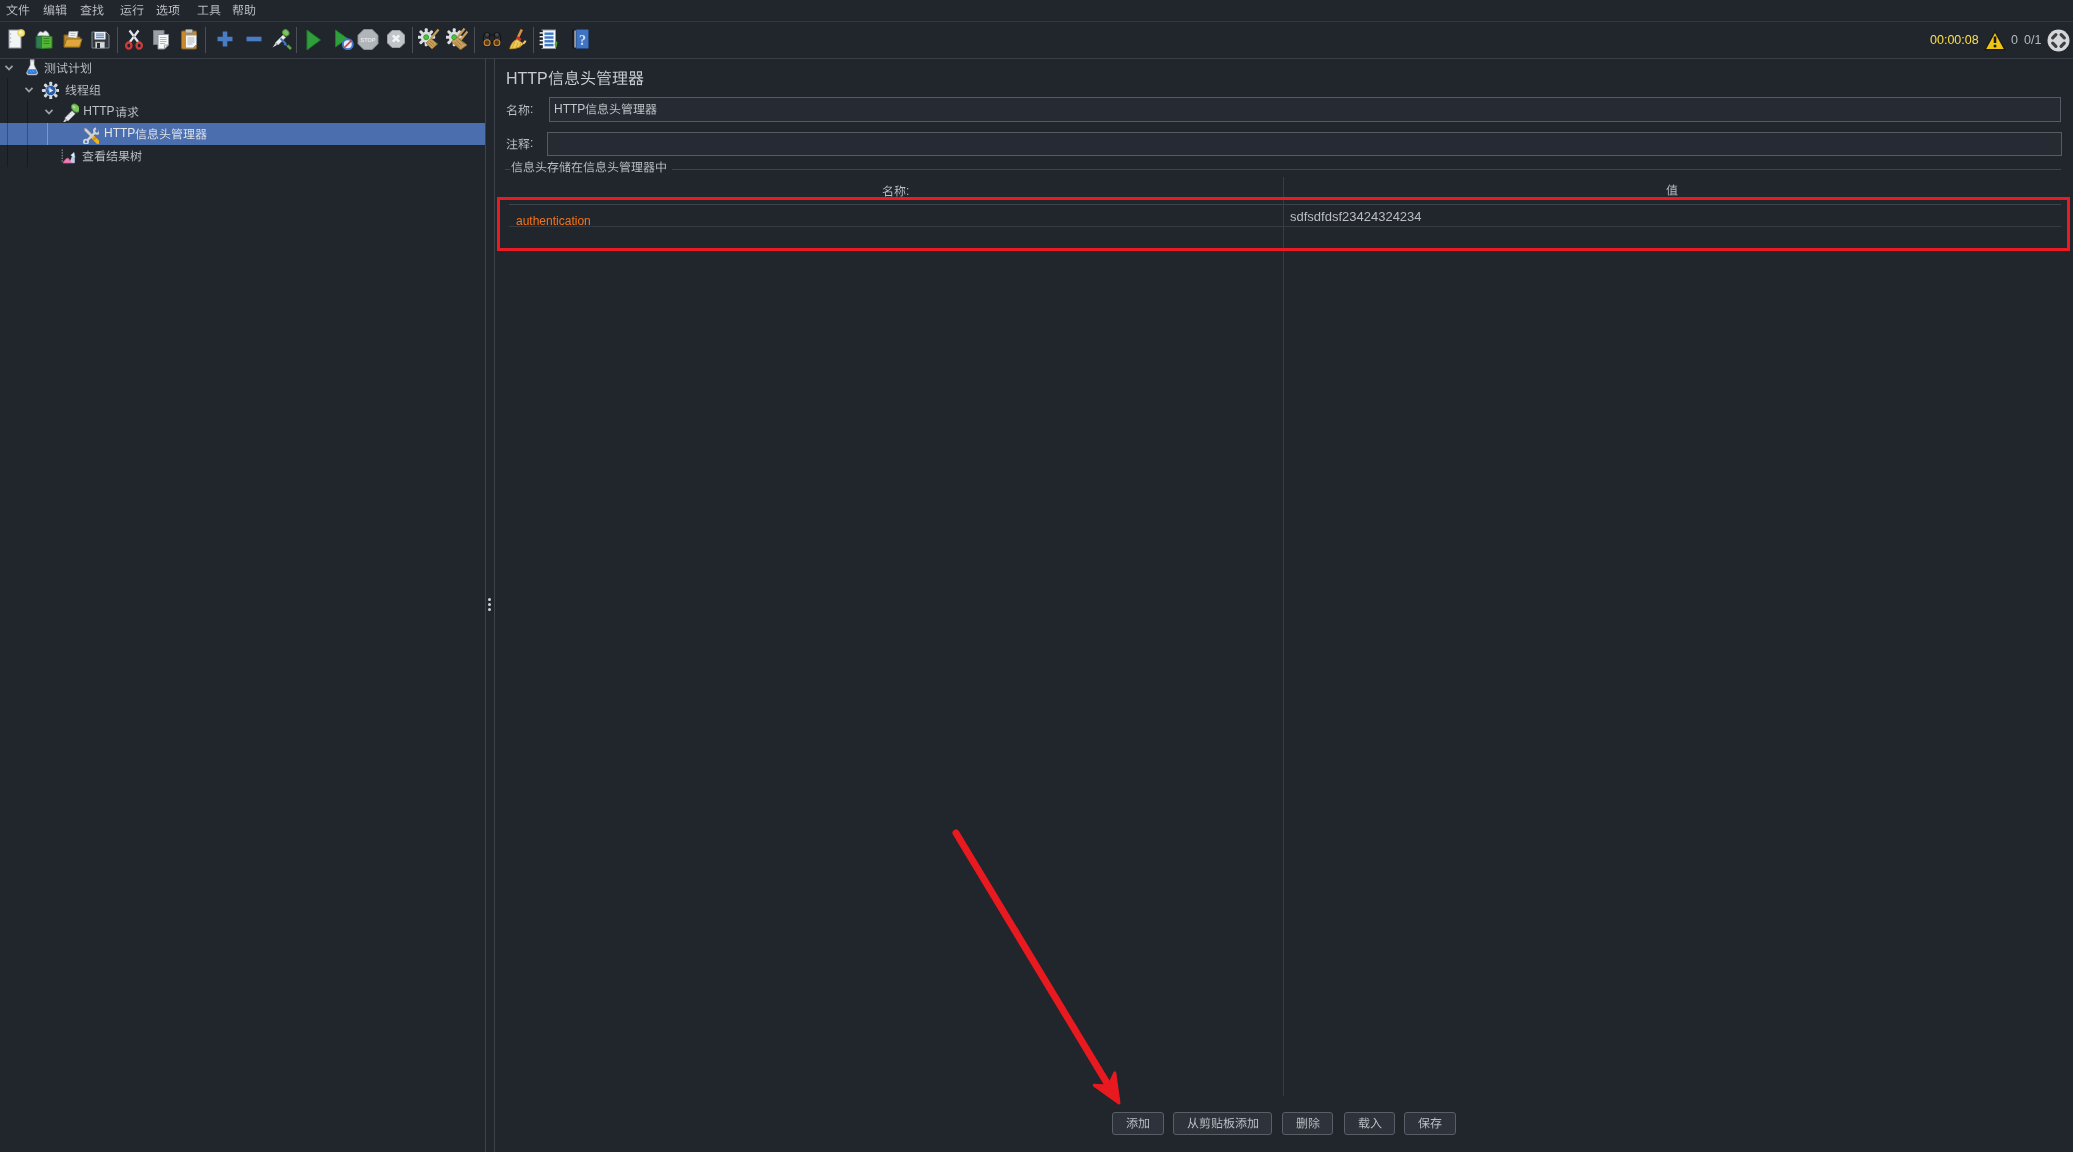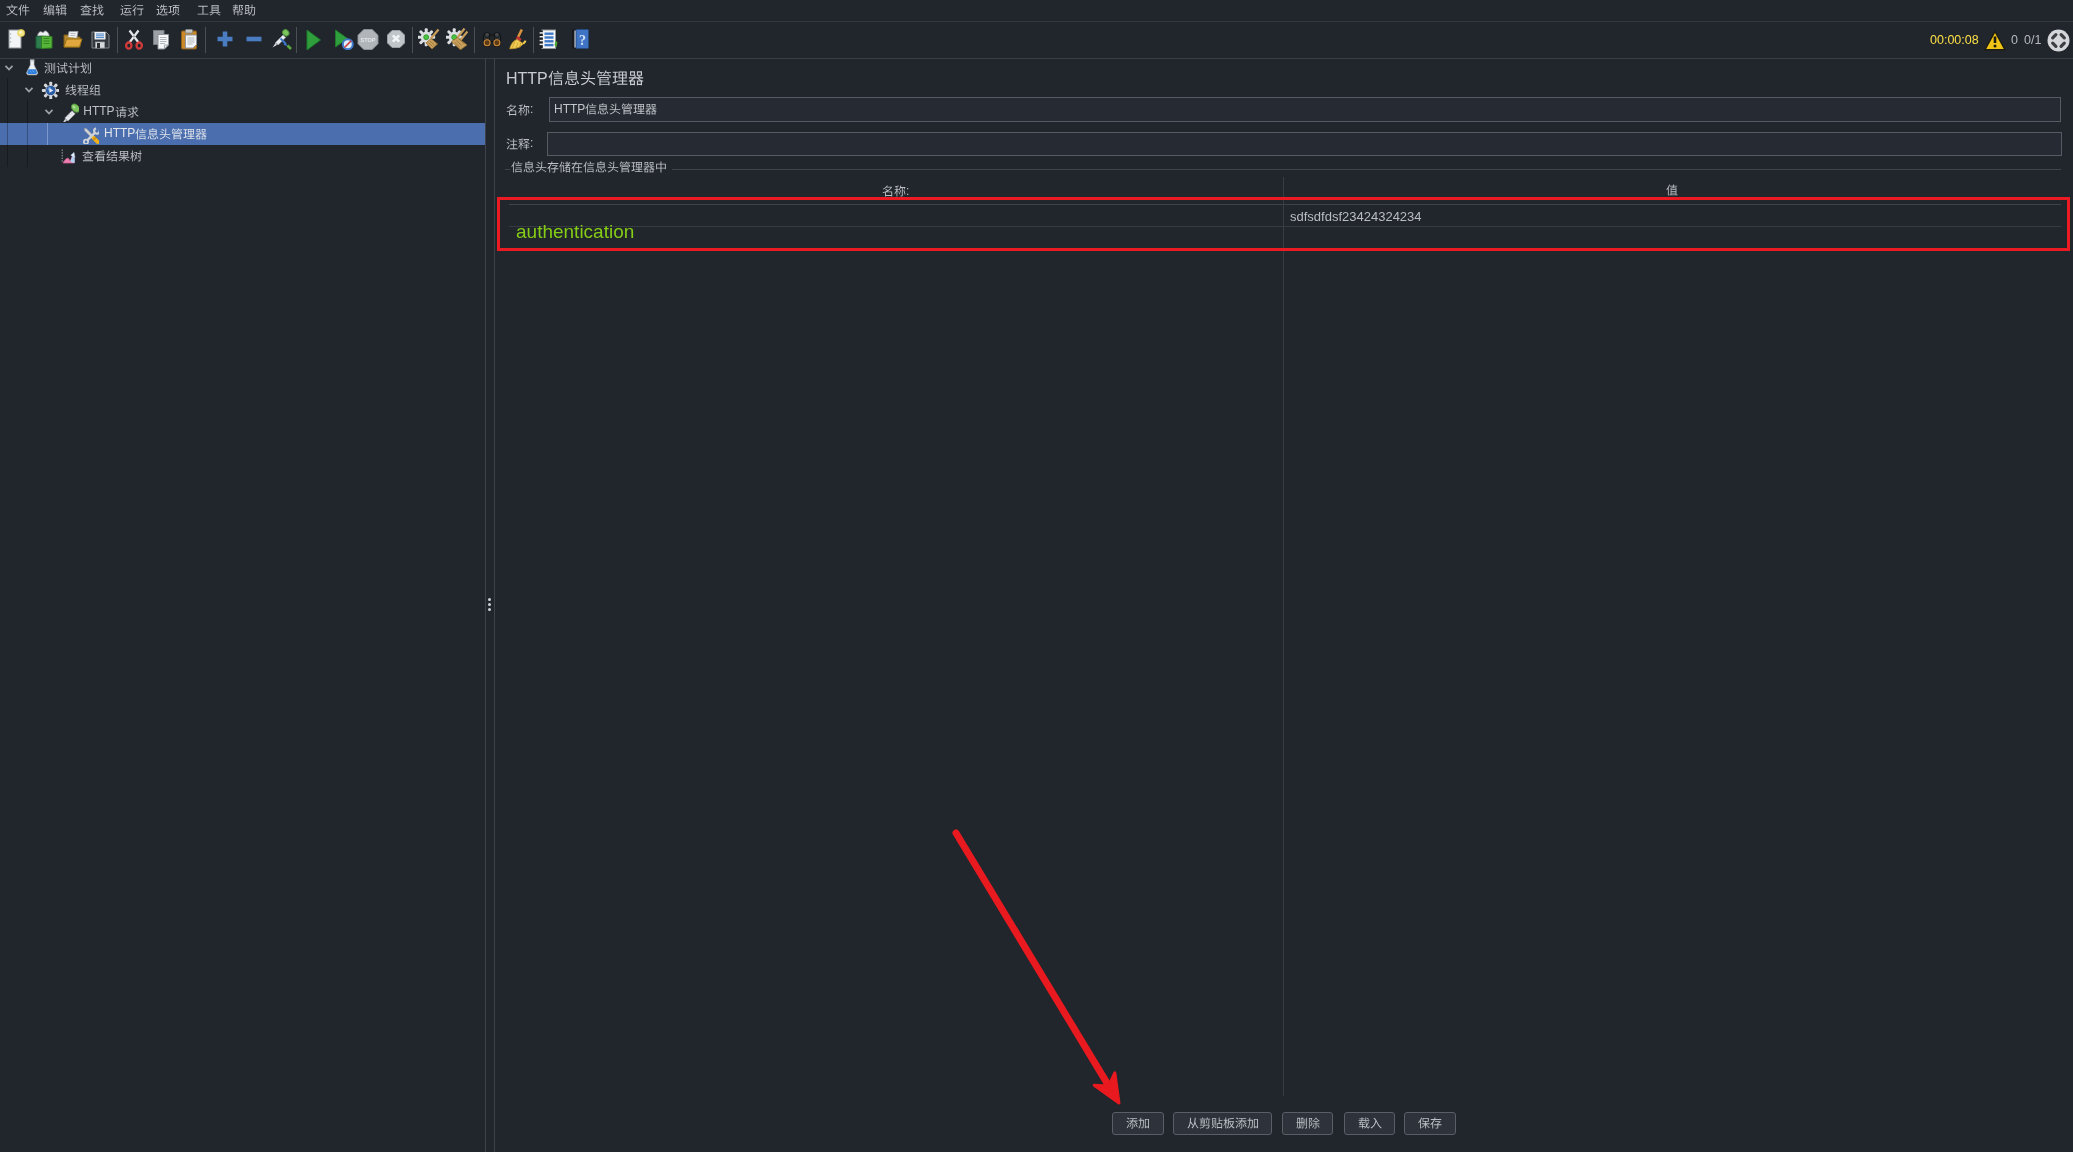--- a/index.html
+++ b/index.html
@@ -354,21 +354,21 @@
     <path transform="translate(0,0) scale(1,-1)" d="M263 529C314 494 373 446 417 406C300 344 171 299 47 273C61 256 79 224 86 204C141 217 197 233 252 253V-79H327V-27H773V-79H849V340H451C617 429 762 553 844 713L794 744L781 740H427C451 768 473 797 492 826L406 843C347 747 233 636 69 559C87 546 111 519 122 501C217 550 296 609 361 671H733C674 583 587 508 487 445C440 486 374 536 321 572ZM773 42H327V271H773Z"></path>
     <path transform="translate(1000,0) scale(1,-1)" d="M512 450C489 325 449 200 392 120C409 111 440 92 453 81C510 168 555 301 582 437ZM782 440C826 331 868 185 882 91L952 113C936 207 894 349 848 460ZM532 838C509 710 467 583 408 496V553H279V731C327 743 372 757 409 772L364 831C292 799 168 770 63 752C71 735 81 710 84 694C124 700 167 707 209 715V553H54V483H200C162 368 94 238 33 167C45 150 63 121 70 103C119 164 169 262 209 362V-81H279V370C311 326 349 270 365 241L409 300C390 325 308 416 279 445V483H398L394 477C412 468 444 449 458 438C494 491 527 560 553 637H653V12C653 -1 649 -5 636 -5C623 -6 579 -6 532 -5C543 -24 554 -56 559 -76C621 -76 664 -74 691 -63C718 -51 728 -30 728 12V637H863C848 601 828 561 810 526L877 510C904 567 934 635 958 697L909 711L898 707H576C586 745 596 784 604 824Z"></path>
   </svg>
 <div style="position:absolute;left:906.0px;top:185.15px;font-size:12.0px;line-height:13.9px;color:#bdc1c7;white-space:pre;">:</div>
 <svg style="position:absolute;left:1666.0px;top:184.44px;" width="12.00" height="12.00" viewBox="0 -880 1000 1000" fill="#bdc1c7">
     <path transform="translate(0,0) scale(1,-1)" d="M599 840C596 810 591 774 586 738H329V671H574C568 637 562 605 555 578H382V14H286V-51H958V14H869V578H623C631 605 639 637 646 671H928V738H661L679 835ZM450 14V97H799V14ZM450 379H799V293H450ZM450 435V519H799V435ZM450 239H799V152H450ZM264 839C211 687 124 538 32 440C45 422 66 383 74 366C103 398 132 435 159 475V-80H229V589C269 661 304 739 333 817Z"></path>
   </svg>
 <div class="abs" style="left:509px;top:204px;width:1552px;height:1px;background:#3e434b;"></div>
 <div class="abs" style="left:509px;top:226px;width:1552px;height:1px;background:#363b42;"></div>
 <div class="abs" style="left:1283px;top:177px;width:1px;height:919px;background:#383d44;"></div>
-<div style="position:absolute;left:516.0px;top:224px;font-size:19px;line-height:15.1px;color:#84cc16;white-space:pre;">authentication</div>
+<div style="position:absolute;left:516.0px;top:214px;font-size:12px;line-height:15.1px;color:#f97316;white-space:pre;">authentication</div>
 <div style="position:absolute;left:1290.0px;top:209.24px;font-size:13.0px;line-height:15.1px;color:#b9bdc3;white-space:pre;text-align:center;">sdfsdfdsf23424324234</div>
 <div class="abs" style="left:497px;top:197px;width:1573px;height:54px;border:3px solid #ea1b22;box-sizing:border-box;"></div>
 <svg class="abs" style="left:940px;top:820px" width="200" height="300" viewBox="0 0 200 300">
     <path d="M16 13L168.7 265.9" stroke="#e8191f" stroke-width="7" stroke-linecap="round"></path>
     <path d="M179 283L154.2 265.2L168.7 265.9L174.8 252.8z" fill="#e8191f" stroke="#e8191f" stroke-linejoin="round" stroke-width="3"></path>
   </svg>
 <div class="abs" style="left:1112px;top:1112px;width:52px;height:23px;background:#2e333b;border:1px solid #5a5f67;border-radius:3px;box-sizing:border-box;"></div>
 <svg style="position:absolute;left:1126.0px;top:1117.24px;" width="24.00" height="12.00" viewBox="0 -880 2000 1000" fill="#bdc1c7">
     <path transform="translate(0,0) scale(1,-1)" d="M407 289C384 213 342 126 280 75L335 34C400 92 441 186 466 266ZM643 254C672 187 701 99 709 40L770 63C760 120 732 207 699 273ZM766 281C823 205 883 100 907 31L970 63C944 132 884 233 825 309ZM533 397V3C533 -9 529 -13 515 -13C502 -13 459 -14 409 -12C418 -33 427 -60 430 -80C497 -80 541 -79 568 -68C595 -57 603 -37 603 2V397ZM85 777C143 748 213 701 246 667L291 728C256 761 186 804 129 831ZM38 506C98 480 170 437 205 405L248 466C212 498 140 537 79 561ZM60 -25 127 -67C171 22 221 139 259 239L199 281C157 173 100 49 60 -25ZM327 783V713H548C537 667 522 622 503 579H281V508H466C416 427 347 357 254 311C268 297 290 270 300 254C414 313 494 403 550 508H676C732 408 826 316 922 270C933 288 956 314 971 328C888 363 807 431 754 508H954V579H584C601 622 615 667 627 713H920V783Z"></path>
     <path transform="translate(1000,0) scale(1,-1)" d="M572 716V-65H644V9H838V-57H913V716ZM644 81V643H838V81ZM195 827 194 650H53V577H192C185 325 154 103 28 -29C47 -41 74 -64 86 -81C221 66 256 306 265 577H417C409 192 400 55 379 26C370 13 360 9 345 10C327 10 284 10 237 14C250 -7 257 -39 259 -61C304 -64 350 -65 378 -61C407 -57 426 -48 444 -22C475 21 482 167 490 612C490 623 490 650 490 650H267L269 827Z"></path>

